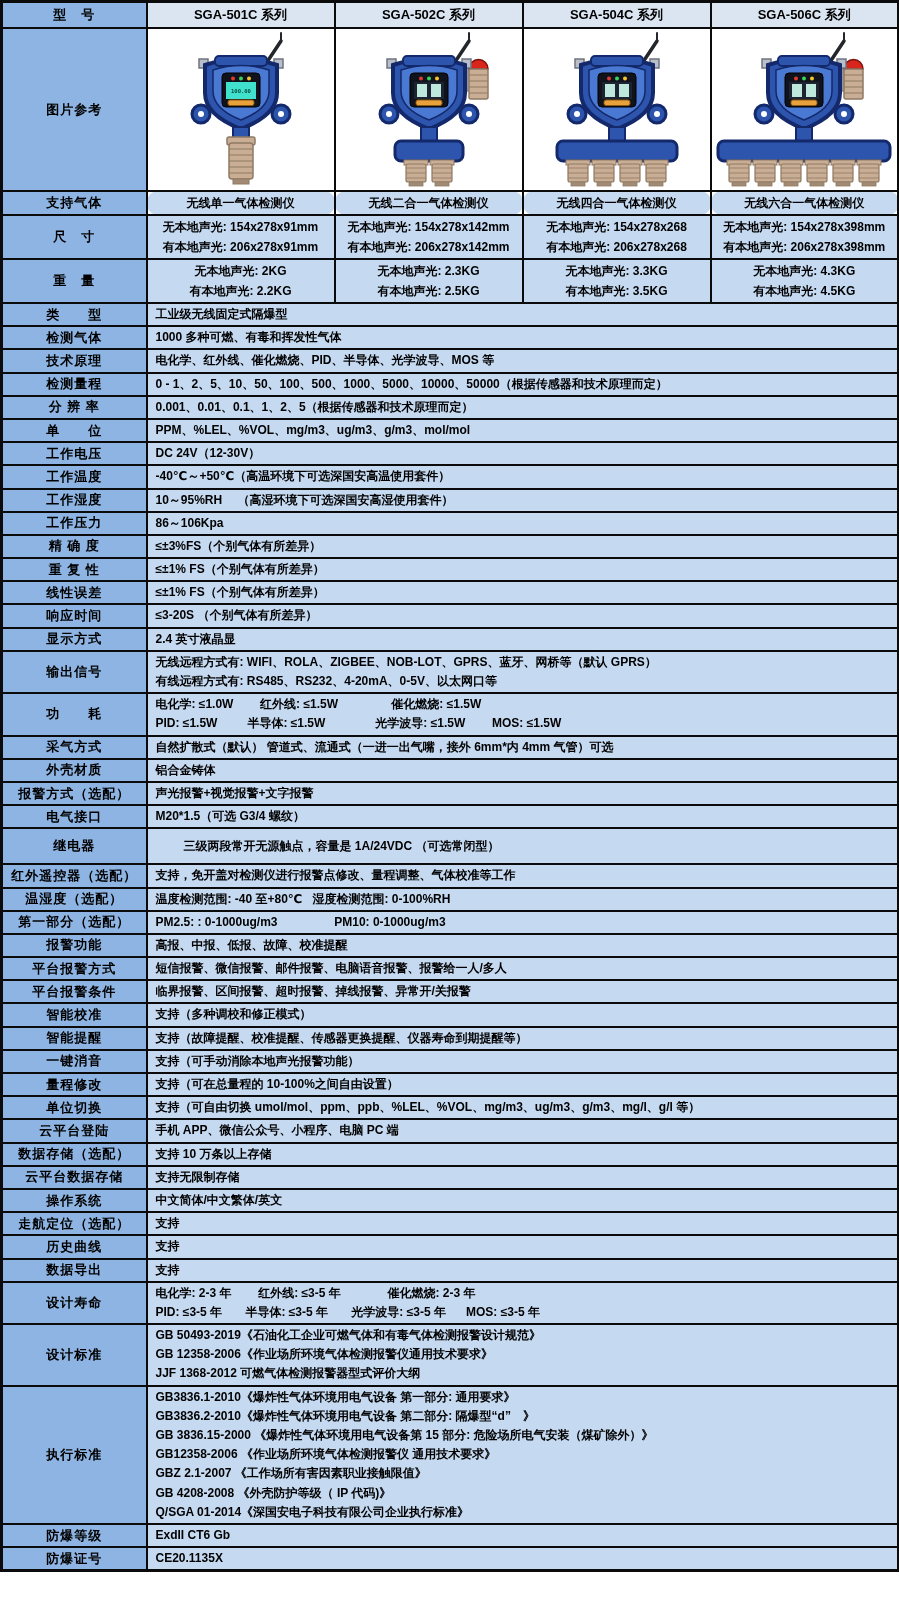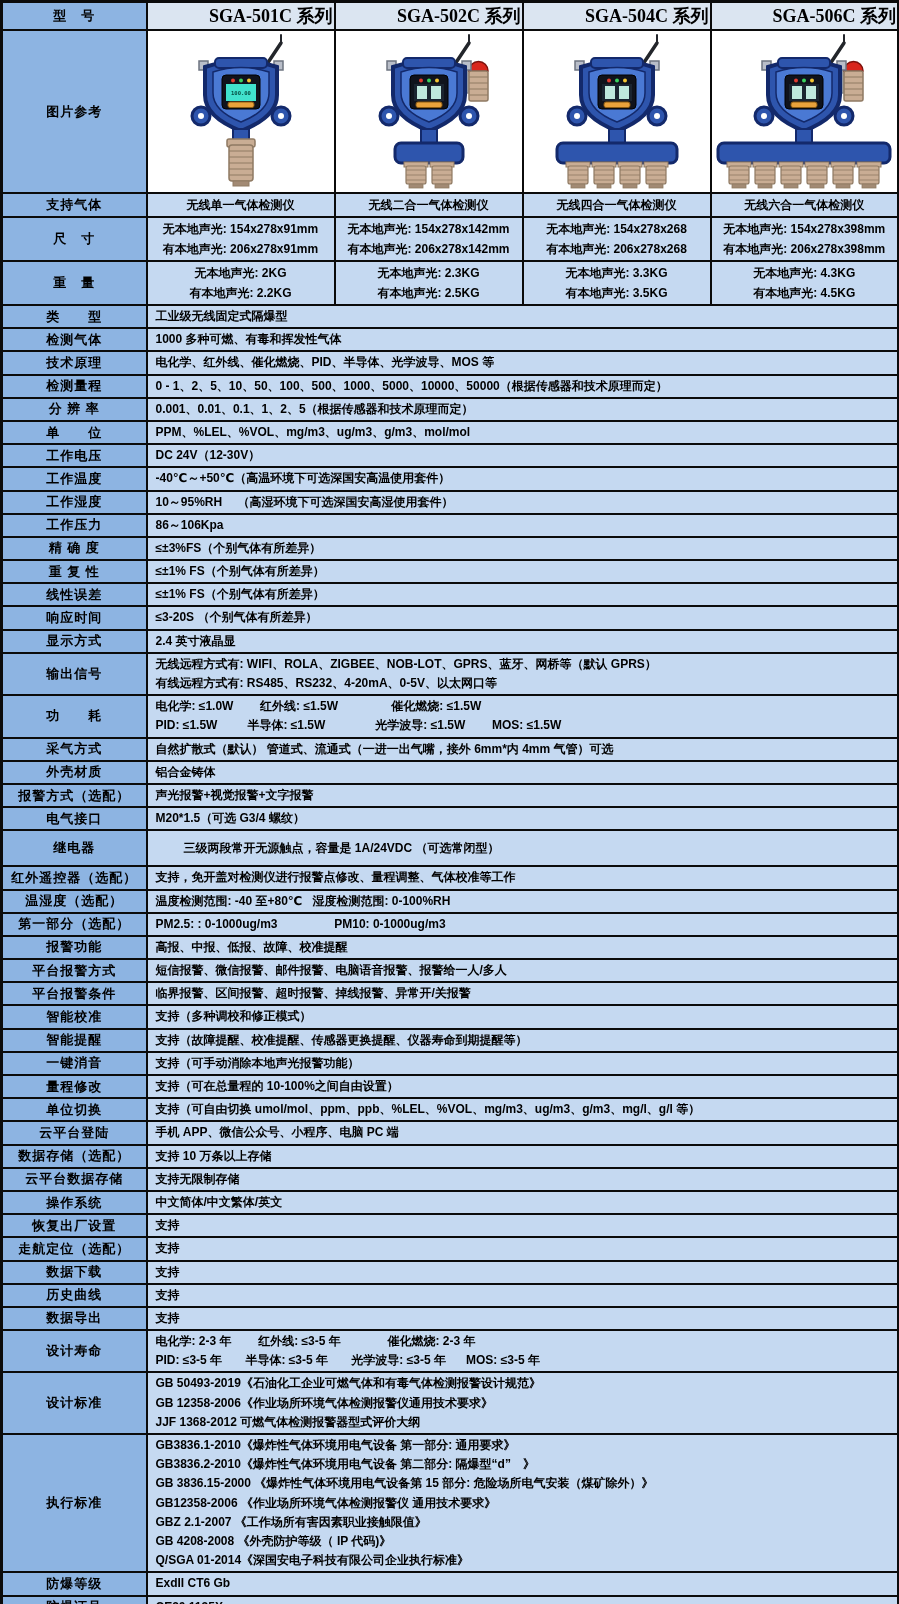--- a/index.html
+++ b/index.html
@@ -32,40 +32,39 @@
     background:var(--label-bg);
     font-size:13px;
     font-weight:bold;
     text-align:center;
     padding:1px 2px;
     letter-spacing:1px;
     margin-top:44px;
   }
   th.series{
     background:var(--series-bg);
-    font-size:18px;
+    font-size:13px;
     font-weight:bold;
-    text-align:right;
+    text-align:center;
     height:22px;
-    font-family:Liberation Serif, serif;
   }
   td{
     background:var(--value-bg);
     font-size:12px;
     font-weight:bold;
     padding:1px 8px;
   }
   td.img-cell{
     background:#ffffff;
     height:160px;
     padding:0;
     text-align:center;
     vertical-align:middle;
   }
-  td.center{text-align:center;}
+  td.center{text-align:center;border-radius:11px;}
   tr.one{height:22px;}
   tr.cap-row{height:24px;}
   .pair div{line-height:20px;text-align:center;white-space:pre-wrap;}
   .line{white-space:pre-wrap;line-height:1.6;}
   tr.tall td{height:32px;padding-left:36px;}
   .dev-wrap{display:inline-block;line-height:0;}
 </style>
 </head>
 <body>
 
@@ -537,33 +536,21 @@
           <div class="line">支持无限制存储</div>
         </td>
       </tr>
       <tr class="one">
         <th class="lbl">操作系统</th>
         <td colspan="4">
           <div class="line">中文简体/中文繁体/英文</div>
         </td>
       </tr>
       <tr class="one">
-        <th class="lbl">恢复出厂设置</th>
-        <td colspan="4">
-          <div class="line">支持</div>
-        </td>
-      </tr>
-      <tr class="one">
         <th class="lbl">走航定位（选配）</th>
-        <td colspan="4">
-          <div class="line">支持</div>
-        </td>
-      </tr>
-      <tr class="one">
-        <th class="lbl">数据下载</th>
         <td colspan="4">
           <div class="line">支持</div>
         </td>
       </tr>
       <tr class="one">
         <th class="lbl">历史曲线</th>
         <td colspan="4">
           <div class="line">支持</div>
         </td>
       </tr>

